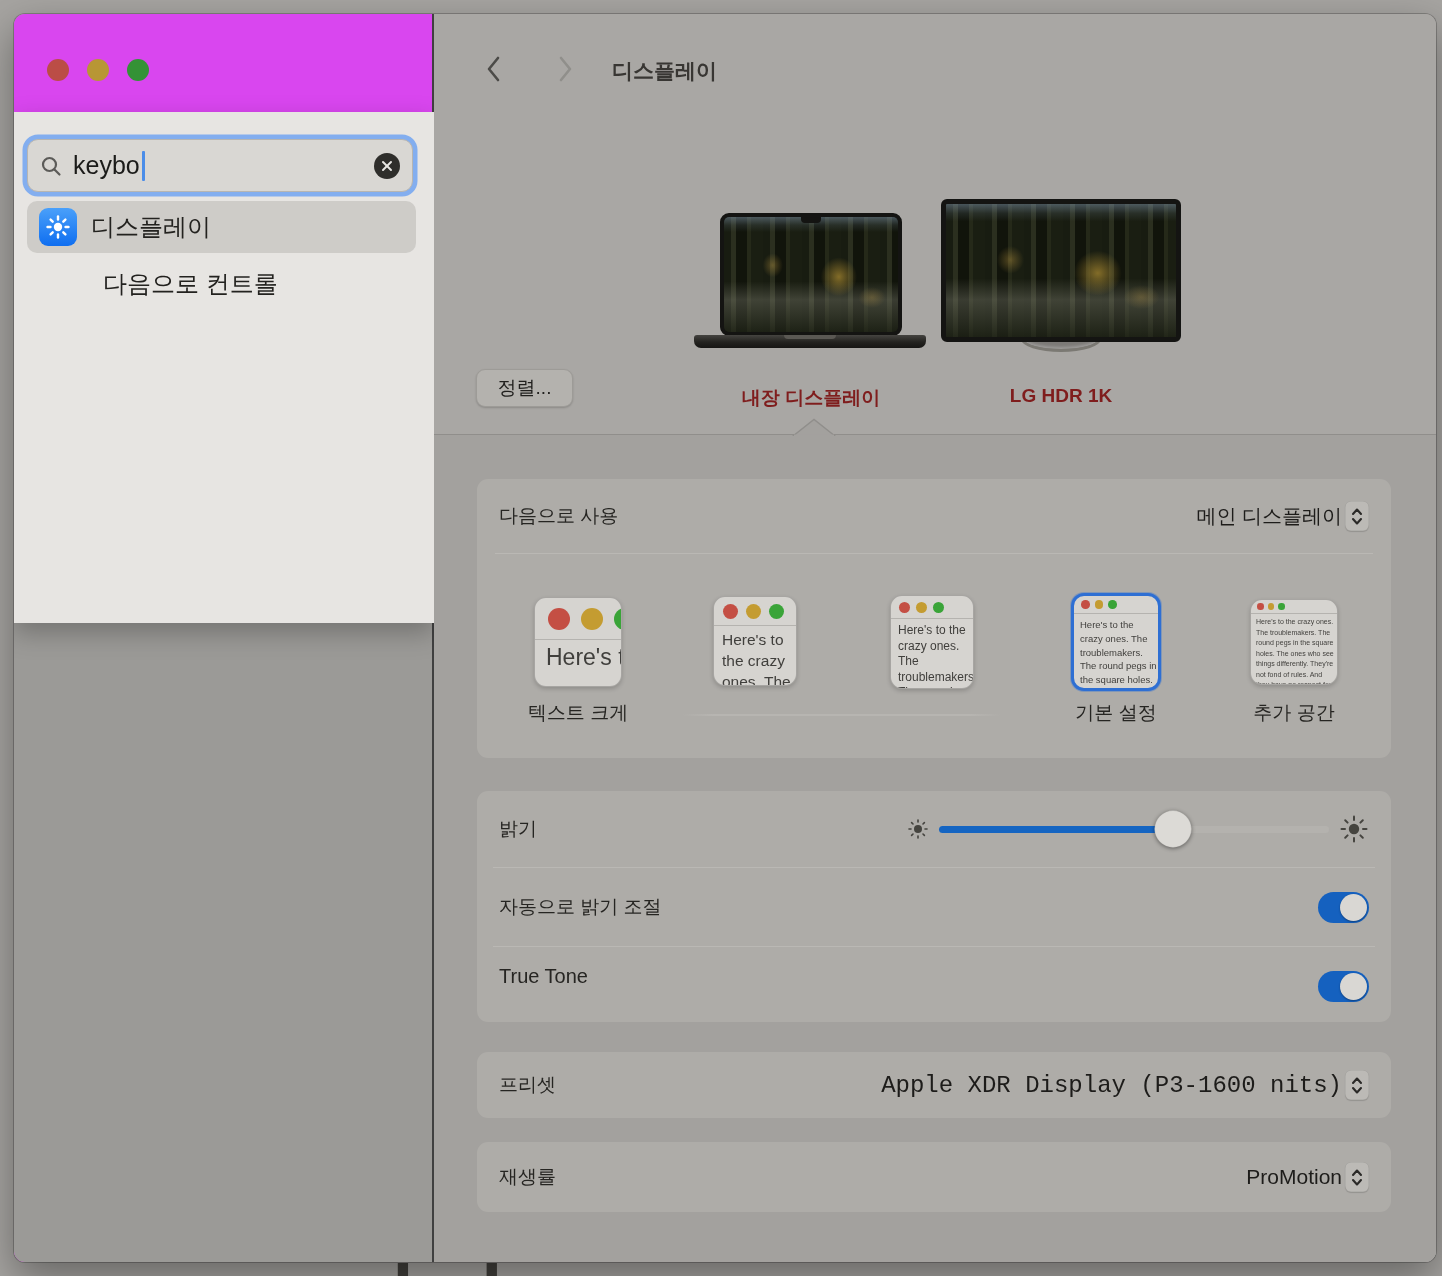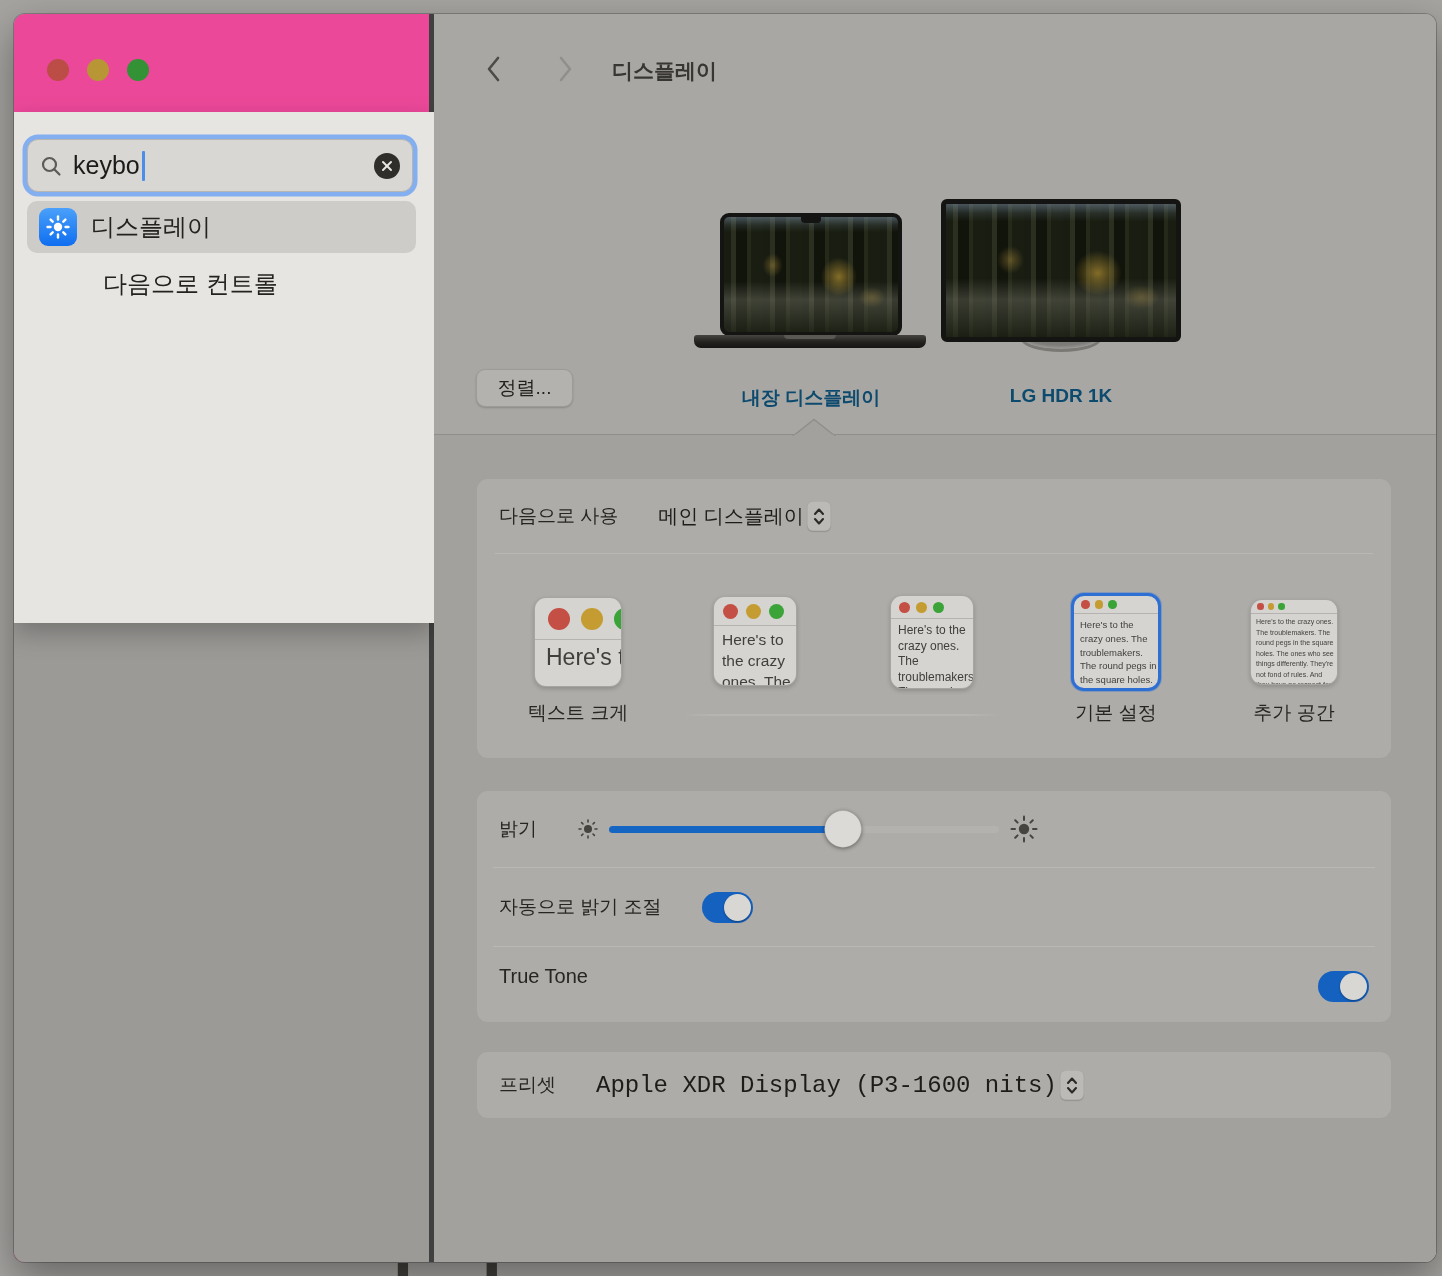--- a/index.html
+++ b/index.html
@@ -17,21 +17,21 @@
     font-size:72px; font-weight:700; color:#413f3b; letter-spacing:1px;
   }
   
   .window {
     position:absolute; left:14px; top:14px; width:1422px; height:1248px;
     border-radius:11px; overflow:hidden; display:flex;
     background:#a9a7a4;
     box-shadow: 0 0 0 1px rgba(0,0,0,.22), 0 16px 42px rgba(0,0,0,.38);
   }
   
-  .sidebar { position:relative; width:420px; flex:0 0 420px; background:#ec4899; border-right:5px solid #404040;text-decoration:underline; }
+  .sidebar { position:relative; width:420px; flex:0 0 420px; background:#d946ef; border-right:2px solid #404040;text-decoration:underline; }
   .sidebar-rest { position:absolute; left:0; right:0; top:609px; bottom:0; background:#9b9a97; }
   .traffic { position:absolute; left:33px; top:45px; display:flex; gap:18px; }
   .tl { width:22px; height:22px; border-radius:50%; }
   .tl.red { background:#bb4d46; } .tl.yellow { background:#b89635; } .tl.green { background:#349236; }
 
   .search-popover {
     position:absolute; left:0; top:98px; width:420px; height:511px;
     background:#e7e5e2; box-shadow: 0 10px 24px rgba(0,0,0,.25);
   }
   .search-field {
@@ -89,37 +89,37 @@
     border-radius:3px 3px 7px 7px;
   }
   .laptop-base-notch { position:absolute; left:50%; top:0; transform:translateX(-50%);
     width:52px; height:4px; background:#5a5853; border-radius:0 0 4px 4px; }
   .monitor { position:absolute; left:507px; top:185px; width:240px; height:143px;
     border:5px solid #141412; border-radius:6px; background:#141412; overflow:hidden; z-index:2; }
   .monitor-wall { position:absolute; inset:0; }
   .monitor-stand { position:absolute; left:587px; top:312px; width:80px; height:26px;
     border:3px solid #7b7973; border-radius:50%; z-index:1;
     background:rgba(40,40,36,.35); box-shadow: inset 0 -2px 3px rgba(255,255,255,.25); }
-  .display-label { position:absolute; top:371px; font-size:19px; font-weight:600; color:#0c4a6e; text-align:center; width:260px; }
+  .display-label { position:absolute; top:371px; font-size:19px; font-weight:600; color:#7f1d1d; text-align:center; width:260px; }
   .label-builtin { left:247px; } .label-lg { left:497px; }
   .arrange-btn {
     position:absolute; left:42px; top:355px; width:97px; height:38px;
     background:#b4b2ae; border:1px solid #9d9b97; border-radius:9px;
     font-size:19px; color:#21201e; display:flex; align-items:center; justify-content:center;
     box-shadow:0 1px 2px rgba(0,0,0,.18);
   }
   .selected-caret { position:absolute; left:358px; top:404px; z-index:3; }
 
   
   .settings {
     position:absolute; left:0; right:0; top:420px; bottom:0;
     background:#a3a19e; border-top:1px solid #908e8b; padding-top:44px;
   }
   .card { width:914px; margin-left:43px; background:#aeaca8; border-radius:11px; }
-  .row { display:flex; align-items:center; padding:0 22px;gap:40px; }
+  .row { display:flex; align-items:center; justify-content:space-between; padding:0 22px;gap:40px; }
   .row-label { font-size:19px; color:#262522; }
   .row-right { display:flex; align-items:center; }
   .popup-value { font-size:20px; color:#1d1c1a; margin-right:3px; }
   .popup-bezel { width:24px; height:30px; background:#bcbab6; border-radius:6px;
     display:flex; align-items:center; justify-content:center; box-shadow: inset 0 0 0 0.5px rgba(0,0,0,.12), 0 1px 1px rgba(0,0,0,.15); }
   .divider { height:1px; background:#bab8b4; margin:0 16px; }
 
   
   .scaling-region { position:relative; height:204px; }
   .mini { position:absolute; background:#d6d4d0; border-radius:12px; overflow:hidden;
@@ -389,16 +389,30 @@
             <span class="popup-bezel">
               <svg width="12" height="19" viewBox="0 0 12 19" fill="none" stroke="#2b2a28" stroke-width="2.1" stroke-linecap="round" stroke-linejoin="round">
                 <polyline points="2,7 6,2.5 10,7"></polyline>
                   <polyline points="2,12 6,16.5 10,12"></polyline>
               </svg>
             </span>
           </span>
         </div>
       </div>
 
+      <div class="card">
+        <div class="row" style="height:70px;">
+          <span class="row-label">재생률</span>
+          <span class="row-right">
+            <span class="popup-value" style="font-size:21px;">ProMotion</span>
+            <span class="popup-bezel">
+              <svg width="12" height="19" viewBox="0 0 12 19" fill="none" stroke="#2b2a28" stroke-width="2.1" stroke-linecap="round" stroke-linejoin="round">
+                <polyline points="2,7 6,2.5 10,7"></polyline>
+                  <polyline points="2,12 6,16.5 10,12"></polyline>
+              </svg>
+            </span>
+          </span>
+        </div>
+      </div>
 
     </section>
   </main>
 </div>
 
 </body></html>

